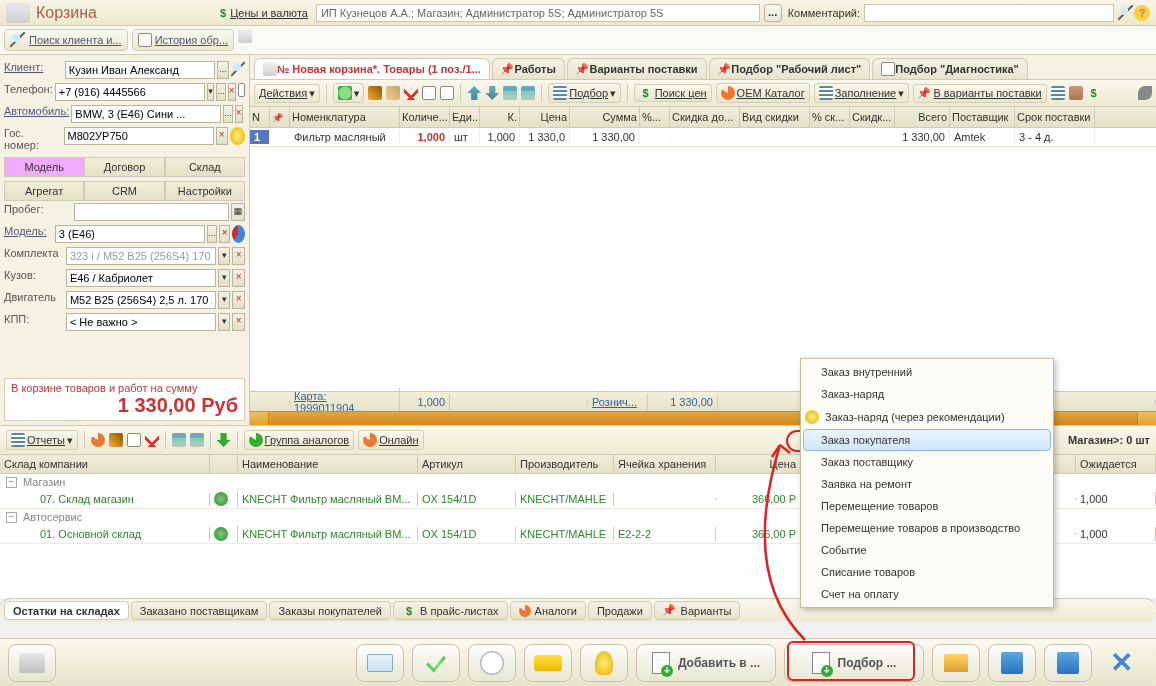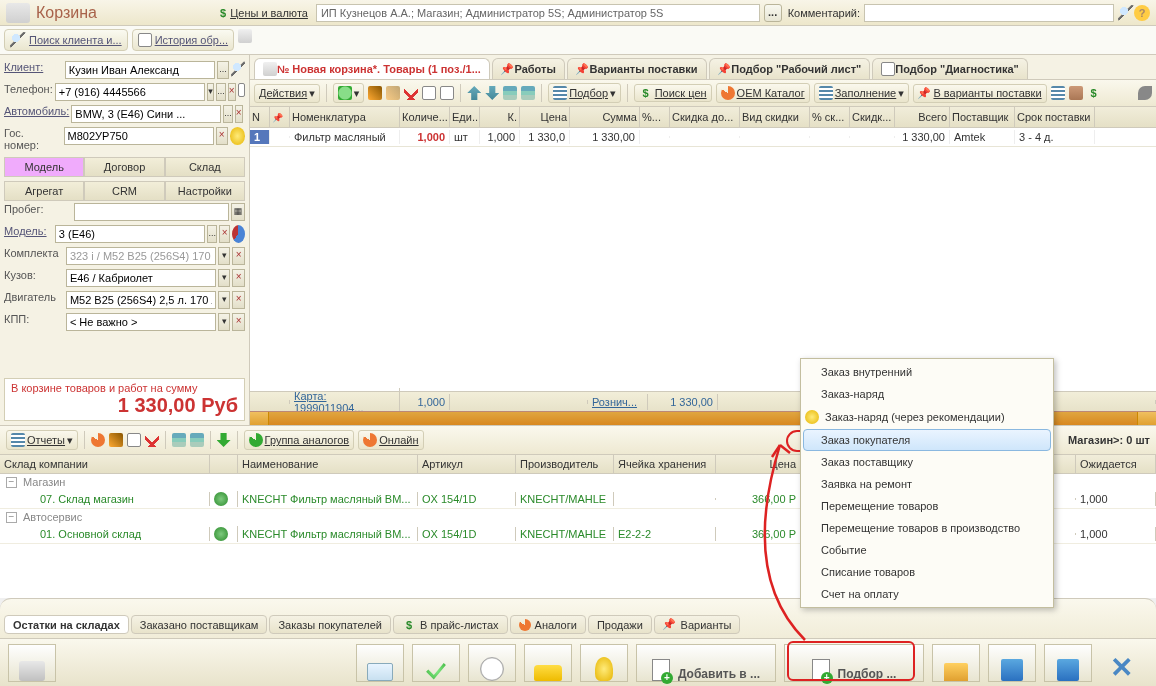--- a/index.html
+++ b/index.html
@@ -89,26 +89,26 @@
 .sw1{flex:0 0 210px} .sw1b{flex:0 0 28px} .sw2{flex:0 0 180px} .sw3{flex:0 0 98px} .sw4{flex:0 0 98px} .sw5{flex:0 0 102px} .sw6{flex:0 0 85px; text-align:right} .sw6b{flex:1 1 auto} .sw7{flex:0 0 80px; }
 
 .stock-body { background:#fff; height:124px; }
 .stock-group { display:flex; align-items:center; padding:2px 6px; color:#888; gap:6px; }
 .minus-box { width:11px; height:11px; border:1px solid #aaa; text-align:center; line-height:8px; font-size:10px; cursor:pointer; }
 .stock-row { display:flex; border-bottom:1px solid #f0ede0; align-items:center; font-size:11px; height:19px; }
 .stock-row .sc { padding:1px 4px; }
 .green { color:#2a8a2a; }
 .globe { width:14px; height:14px; background: radial-gradient(#7eca7e,#2a8a2a); border-radius:50%; }
 
-.bottom-tabs { display:flex; gap:2px; padding:16px 4px; background:linear-gradient(#faf8ed,#eee9d2); border-top:1px solid #cfcabb;border-radius:11px; }
+.bottom-tabs { display:flex; gap:2px; padding:2px 4px; background:linear-gradient(#faf8ed,#eee9d2); border-top:1px solid #cfcabb;border-radius:11px; }
 .b-tab { padding:2px 8px; background:linear-gradient(#f5f2e4,#e8e3cb); border:1px solid #cfcabb; border-radius:4px; cursor:pointer; font-size:11px; display:flex; gap:4px; align-items:center; }
 .b-tab.active { background:#fff; font-weight:bold; }
 
 .action-bar { position:absolute; bottom:0; left:0; right:0; height:48px; background:linear-gradient(#faf8ed,#e8e3cb); border-top:1px solid #cfcabb; display:flex; align-items:center; padding:4px 8px; gap:8px; }
-.big-btn { width:48px; height:38px; background:linear-gradient(#fefefe,#e8e5d0); border:1px solid #c8c3a8; border-radius:0; cursor:pointer; display:flex; align-items:flex-end; justify-content:center; position:relative; }
+.big-btn { width:48px; height:38px; background:linear-gradient(#fefefe,#e8e5d0); border:1px solid #c8c3a8; border-radius:8px; cursor:pointer; display:flex; align-items:center; justify-content:center; position:relative; }
 .big-btn.wide { width:140px; gap:8px; font-size:12px; font-weight:bold; color:#555; }
 .printer { width:26px; height:20px; background:linear-gradient(#e8e8e8,#c0c0c0); border-radius:3px; }
 .card { width:26px; height:18px; background:linear-gradient(#e8f4ff,#c8e0f0); border:1px solid #8ab; border-radius:2px; }
 .check-green { width:22px; height:22px; background:radial-gradient(#8e8,#3a3); clip-path: polygon(15% 50%, 40% 75%, 85% 20%, 95% 30%, 40% 95%, 5% 60%); }
 .clock { width:24px; height:24px; background:radial-gradient(#fff 10px,#ccc 11px); border-radius:50%; border:1px solid #aaa; }
 .car { width:28px; height:16px; background:linear-gradient(#ffdd44,#eebb00); border-radius:4px 4px 2px 2px; }
 .bulb { width:18px; height:24px; background:radial-gradient(#ffeb7a,#e6b400); border-radius:50% 50% 30% 30%; }
 .doc-plus { width:18px; height:22px; background:#fff; border:1px solid #888; position:relative; }
 .doc-plus::after { content:'+'; position:absolute; right:-4px; bottom:-4px; width:12px; height:12px; background:#3a3; color:#fff; border-radius:50%; font-size:10px; line-height:12px; text-align:center; }
 .folder-open { width:24px; height:18px; background:linear-gradient(#ffd060,#e0a030); border-radius:2px 2px 0 0; }

